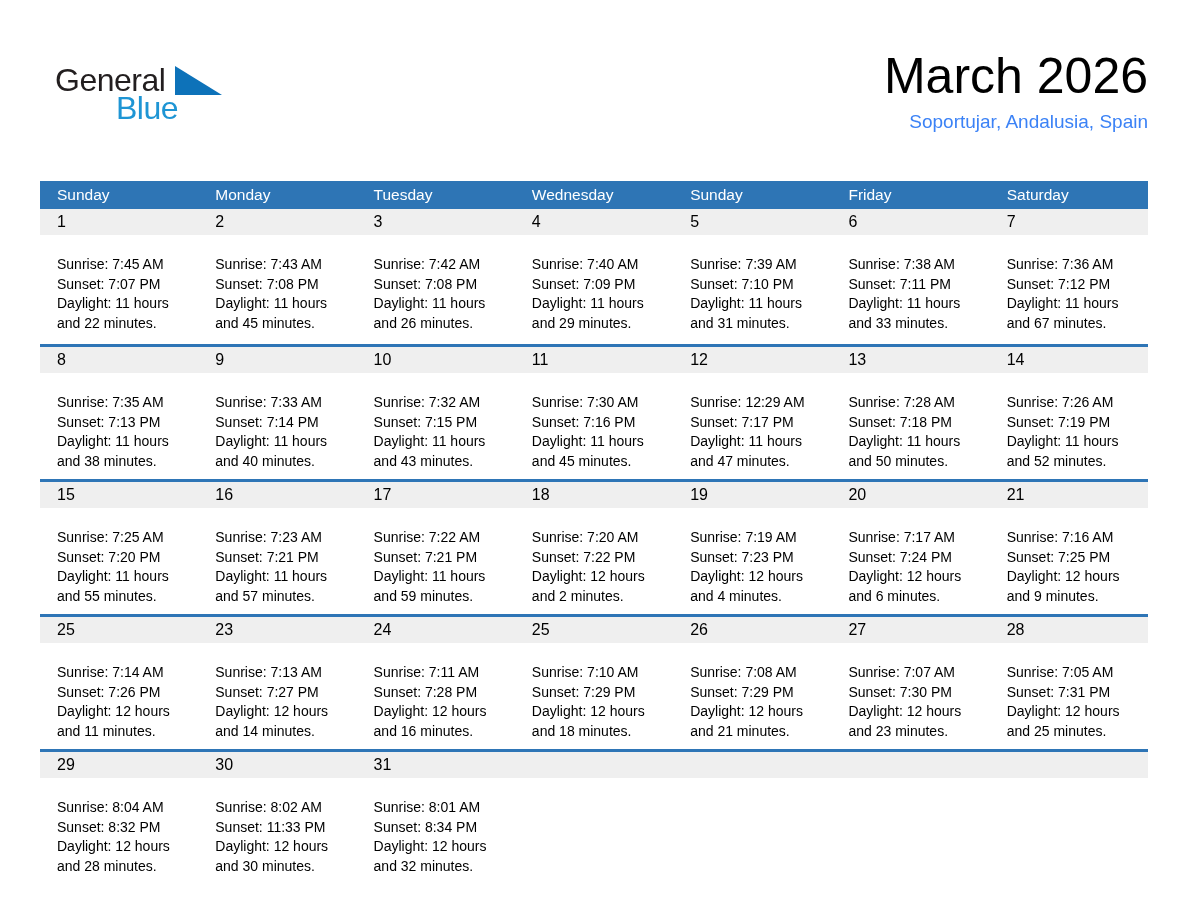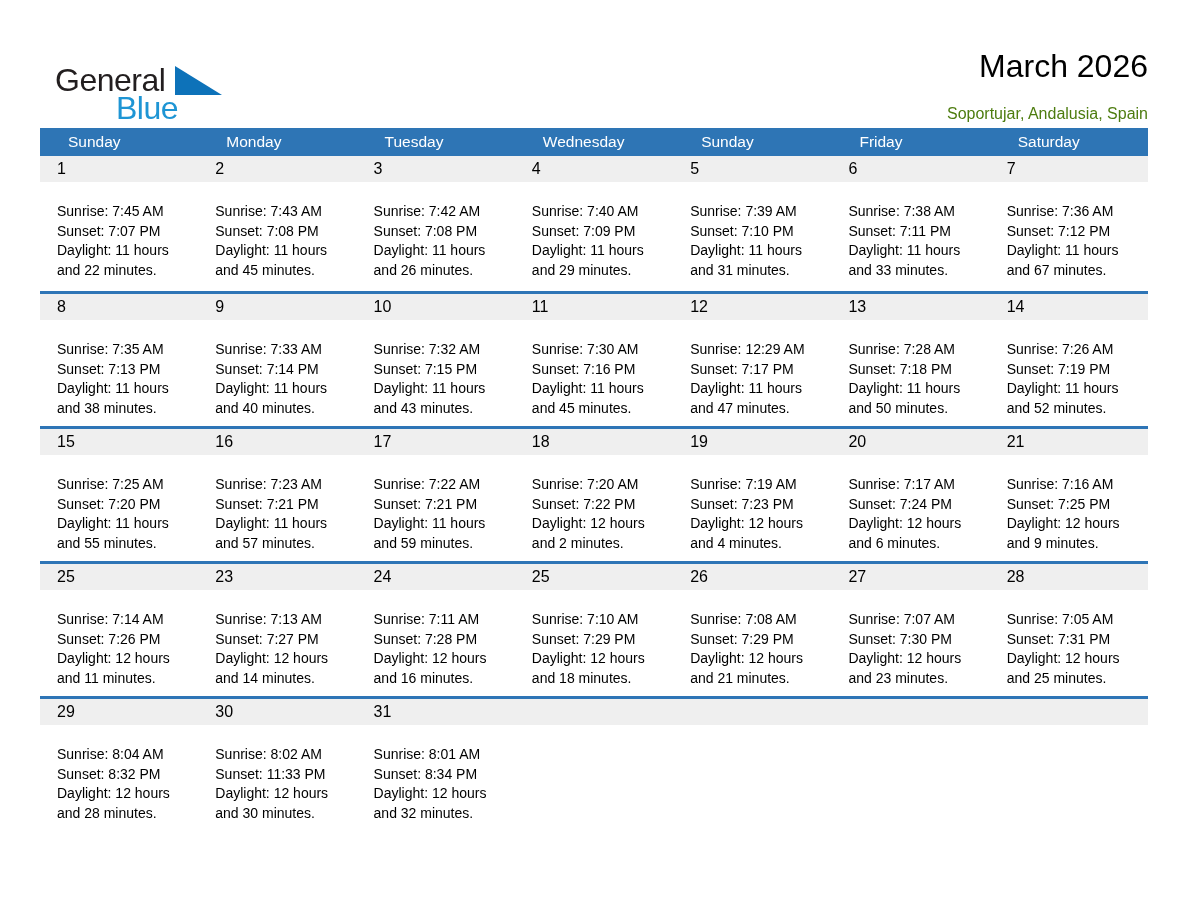--- a/index.html
+++ b/index.html
@@ -15,48 +15,48 @@
   body {
     width: 1188px; height: 918px;
     background: #ffffff;
     font-family: "Liberation Sans", sans-serif;
     color: var(--ink);
     overflow: hidden;
   }
   .page { padding: 0 40px; }
 
   
-  .top { position: relative; height: 128px; }
+  .top { position: relative; height: 181px; }
   .logo { position: absolute; left: 15px; top: 56px; width: 240px; height: 80px; }
   .logo .word-general {
     position: absolute; left: 0; top: 6px;
     font-size: 32px; letter-spacing: -0.5px; color: #221E1F; font-weight: 400;
   }
   .logo .triangle {
     position: absolute; left: 120px; top: 10px;
     width: 47px; height: 29px;
     background: var(--logo-triangle);
     clip-path: polygon(0 0, 100% 100%, 0 100%);
   }
   .logo .word-blue {
     position: absolute; left: 61px; top: 34px;
     font-size: 32px; letter-spacing: -0.5px; color: var(--logo-blue); font-weight: 400; text-align: center;
   }
   .titles { position: absolute; right: 0; top: 48px; text-align: right; }
-  .month-title { font-size: 32px; font-weight: 400; color: #000; line-height: 1.15; }
-  .location-subtitle { font-size: 16px; font-weight: 400; color: #4d7c0f; margin-top: 20px; }
+  .month-title { font-size: 50px; font-weight: 400; color: #000; line-height: 1.15; }
+  .location-subtitle { font-size: 19px; font-weight: 400; color: #3b82f6; margin-top: 5px; }
 
   
   .calendar { width: 1108px; }
   .cal-header {
     display: grid; grid-template-columns: repeat(7, 1fr);
     background: var(--header-blue); color: #fff;
     height: 28px; align-items: center; font-size: 15.5px;
   }
-  .cal-header .wd { padding-left: 28px; white-space: nowrap; }
+  .cal-header .wd { padding-left: 17px; white-space: nowrap; }
 
   .week-row {
     display: grid; grid-template-columns: repeat(7, 1fr);
     height: 135px; border-top: 3px solid var(--row-border);
   }
   .week-row.first { border-top: none; }
   .day-cell { overflow: hidden; }
   .num-strip {
     background: var(--strip-gray);
     height: 26px; line-height: 26px;

